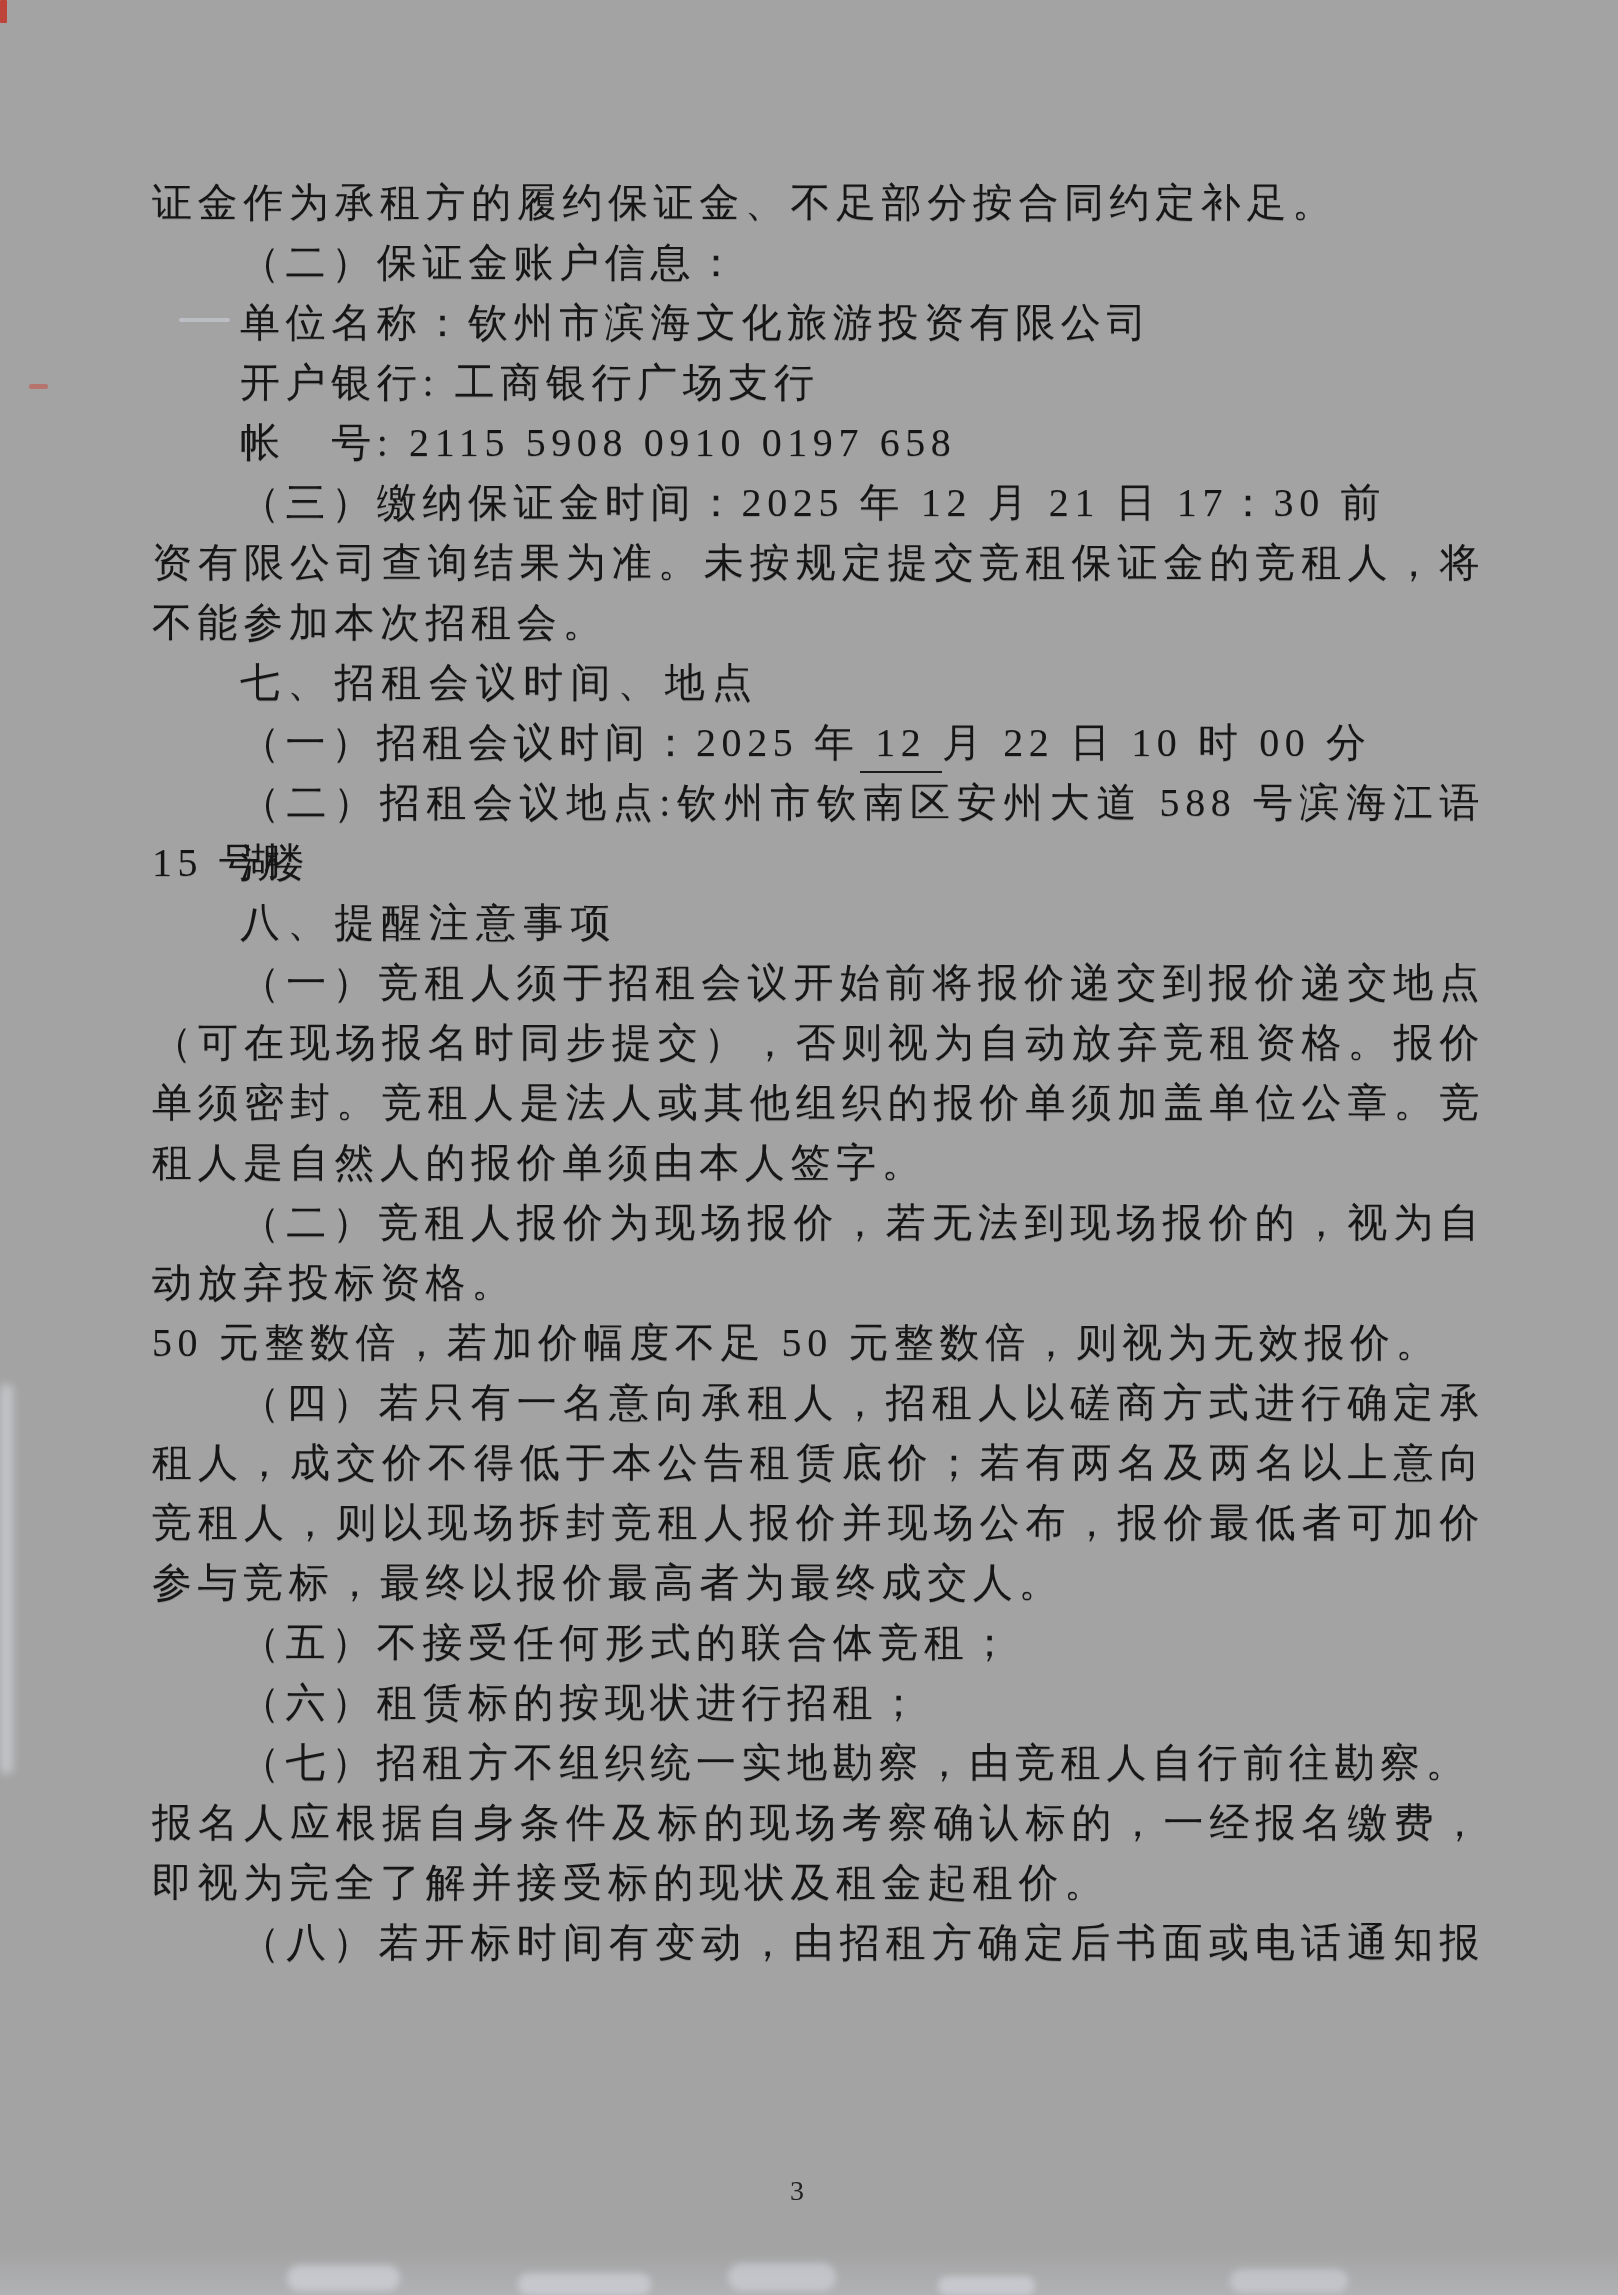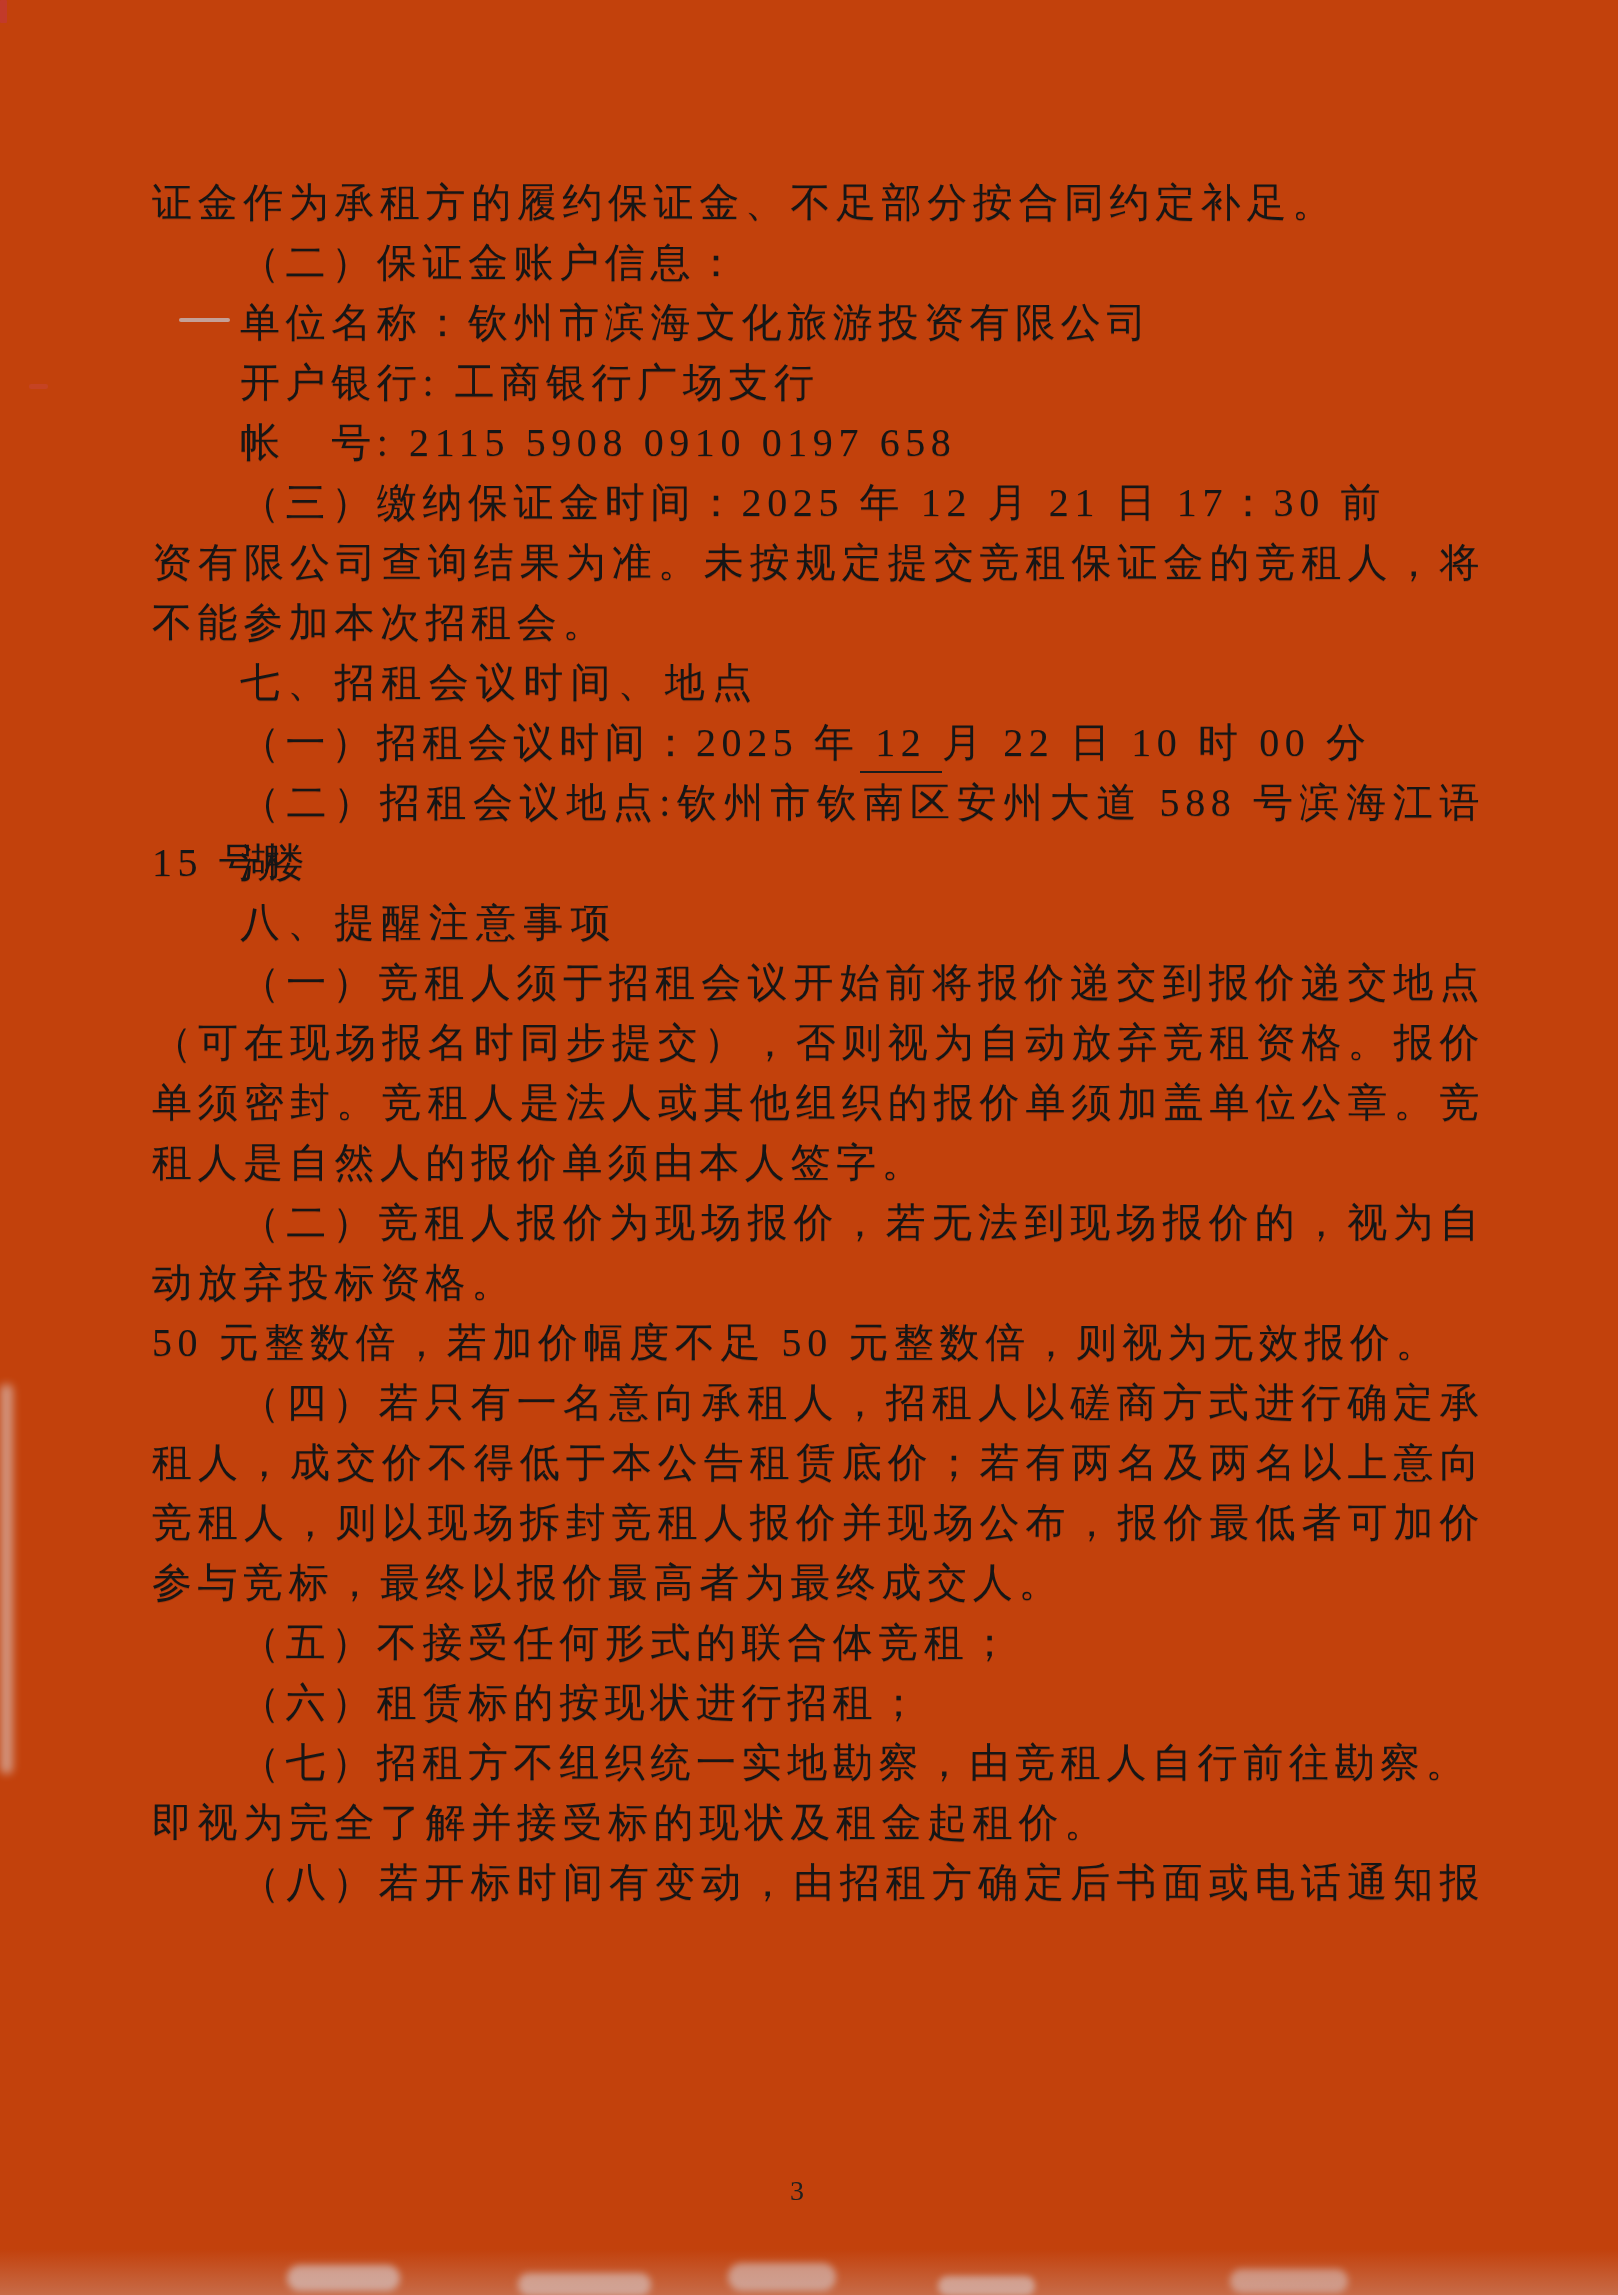--- a/index.html
+++ b/index.html
@@ -65,21 +65,21 @@
     color: #20201f;
   }
   .artifact {
     position: absolute;
     pointer-events: none;
   }
 </style>
 </head>
 <body>
 
-<div class="page" style="background: #c2410c;">
+<div class="page" style="background: #a3a3a3;">
   <div class="doc" id="doc-body" style="color: rgb(22, 22, 22);">
       <div class="line"><span class="seg">证金作为承租方的履约保证金、不足部分按合同约定补足。</span></div>
       <div class="line indent"><span class="seg">（二）保证金账户信息：</span></div>
       <div class="line indent"><span class="seg">单位名称：钦州市滨海文化旅游投资有限公司</span></div>
       <div class="line indent"><span class="seg">开户银行: 工商银行广场支行</span></div>
       <div class="line indent"><span class="seg">帐　号: 2115 5908 0910 0197 658</span></div>
       <div class="line indent"><span class="seg">（三）缴纳保证金时间：2025 年 12 月 21 日 17：30 前</span></div>
       <div class="line fill"><span class="seg">资有限公司查询结果为准。未按规定提交竞租保证金的竞租人，将</span></div>
       <div class="line"><span class="seg">不能参加本次招租会。</span></div>
       <div class="line indent heading"><span class="seg">七、招租会议时间、地点</span></div>
@@ -94,20 +94,21 @@
       <div class="line indent fill"><span class="seg">（二）竞租人报价为现场报价，若无法到现场报价的，视为自</span></div>
       <div class="line"><span class="seg">动放弃投标资格。</span></div>
       <div class="line"><span class="seg">50 元整数倍，若加价幅度不足 50 元整数倍，则视为无效报价。</span></div>
       <div class="line indent fill"><span class="seg">（四）若只有一名意向承租人，招租人以磋商方式进行确定承</span></div>
       <div class="line fill"><span class="seg">租人，成交价不得低于本公告租赁底价；若有两名及两名以上意向</span></div>
       <div class="line fill"><span class="seg">竞租人，则以现场拆封竞租人报价并现场公布，报价最低者可加价</span></div>
       <div class="line"><span class="seg">参与竞标，最终以报价最高者为最终成交人。</span></div>
       <div class="line indent"><span class="seg">（五）不接受任何形式的联合体竞租；</span></div>
       <div class="line indent"><span class="seg">（六）租赁标的按现状进行招租；</span></div>
       <div class="line indent"><span class="seg">（七）招租方不组织统一实地勘察，由竞租人自行前往勘察。</span></div>
+      <div class="line fill"><span class="seg">报名人应根据自身条件及标的现场考察确认标的，一经报名缴费，</span></div>
       <div class="line"><span class="seg">即视为完全了解并接受标的现状及租金起租价。</span></div>
       <div class="line indent fill"><span class="seg">（八）若开标时间有变动，由招租方确定后书面或电话通知报</span></div>
     </div>
   <div class="page-number">3</div>
   <div id="artifacts">
       <div class="artifact" style="left: 0px; top: 0px; width: 6.7px; height: 22.6px; background: rgb(194, 58, 46); opacity: 0.9; filter: blur(0.5px); border-radius: 1px;"></div>
       <div class="artifact" style="left: 29px; top: 384px; width: 18.5px; height: 4.6px; background: rgb(200, 70, 58); opacity: 0.5; filter: blur(0.5px); border-radius: 2.1px;"></div>
       <div class="artifact" style="left: 179px; top: 318px; width: 51px; height: 4.1px; background: rgb(198, 201, 210); opacity: 0.7; filter: blur(0.5px); border-radius: 2.1px;"></div>
       <div class="artifact" style="left: 0px; top: 1384px; width: 13.3px; height: 390px; background: rgb(227, 229, 236); opacity: 0.5; filter: blur(4.1px); border-radius: 6.2px;"></div>
       <div class="artifact" style="left: 287px; top: 2265px; width: 113px; height: 26px; background: rgb(220, 223, 232); opacity: 0.55; filter: blur(3.6px); border-radius: 13px;"></div>

